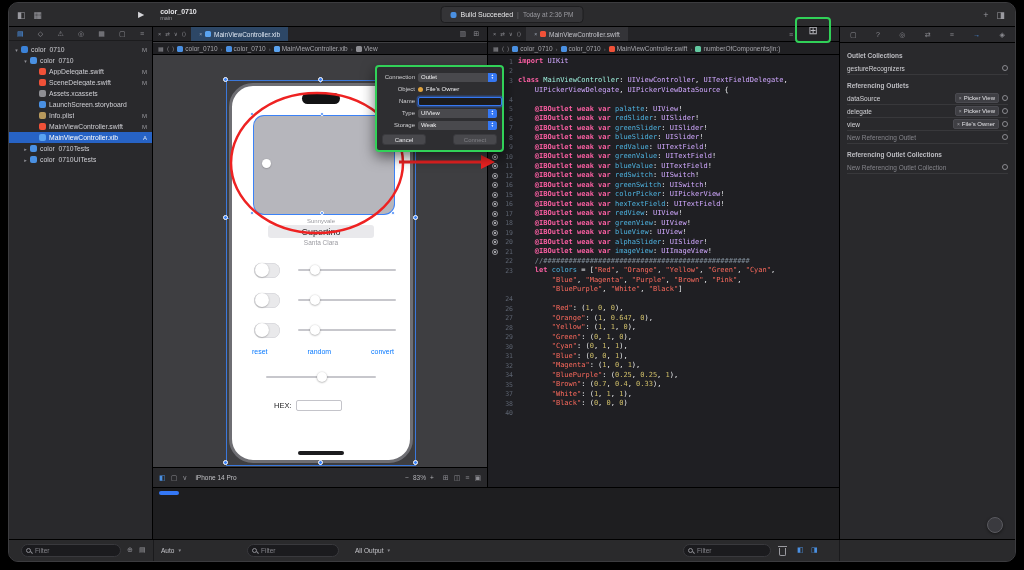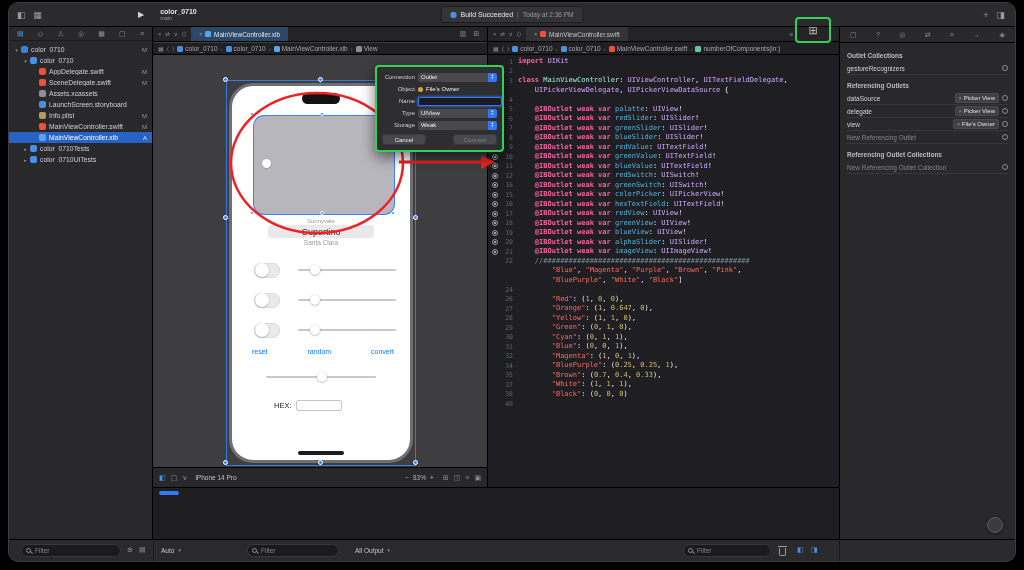--- a/index.html
+++ b/index.html
@@ -569,20 +569,25 @@
               <span class="wellc">
                 <span class="well"></span>
               </span>
               <span class="ln">21</span>
               <span class="ct">    <span class="c-kw">@IBOutlet</span> <span class="c-kw">weak</span> <span class="c-kw">var</span> <span class="c-prop">imageView</span>: <span class="c-type">UIImageView</span>!</span>
             </div>
             <div class="cl">
               <span class="wellc"></span>
               <span class="ln">22</span>
               <span class="ct"><span class="c-com">    //#################################################</span></span>
+            </div>
+            <div class="cl">
+              <span class="wellc"></span>
+              <span class="ln">23</span>
+              <span class="ct">    <span class="c-kw">let</span> <span class="c-prop">colors</span> = [<span class="c-str">"Red"</span>, <span class="c-str">"Orange"</span>, <span class="c-str">"Yellow"</span>, <span class="c-str">"Green"</span>, <span class="c-str">"Cyan"</span>,</span>
             </div>
             <div class="cl">
               <span class="wellc"></span>
               <span class="ln"></span>
               <span class="ct">        <span class="c-str">"Blue"</span>, <span class="c-str">"Magenta"</span>, <span class="c-str">"Purple"</span>, <span class="c-str">"Brown"</span>, <span class="c-str">"Pink"</span>,</span>
             </div>
             <div class="cl">
               <span class="wellc"></span>
               <span class="ln"></span>
               <span class="ct">        <span class="c-str">"BluePurple"</span>, <span class="c-str">"White"</span>, <span class="c-str">"Black"</span>]</span>

